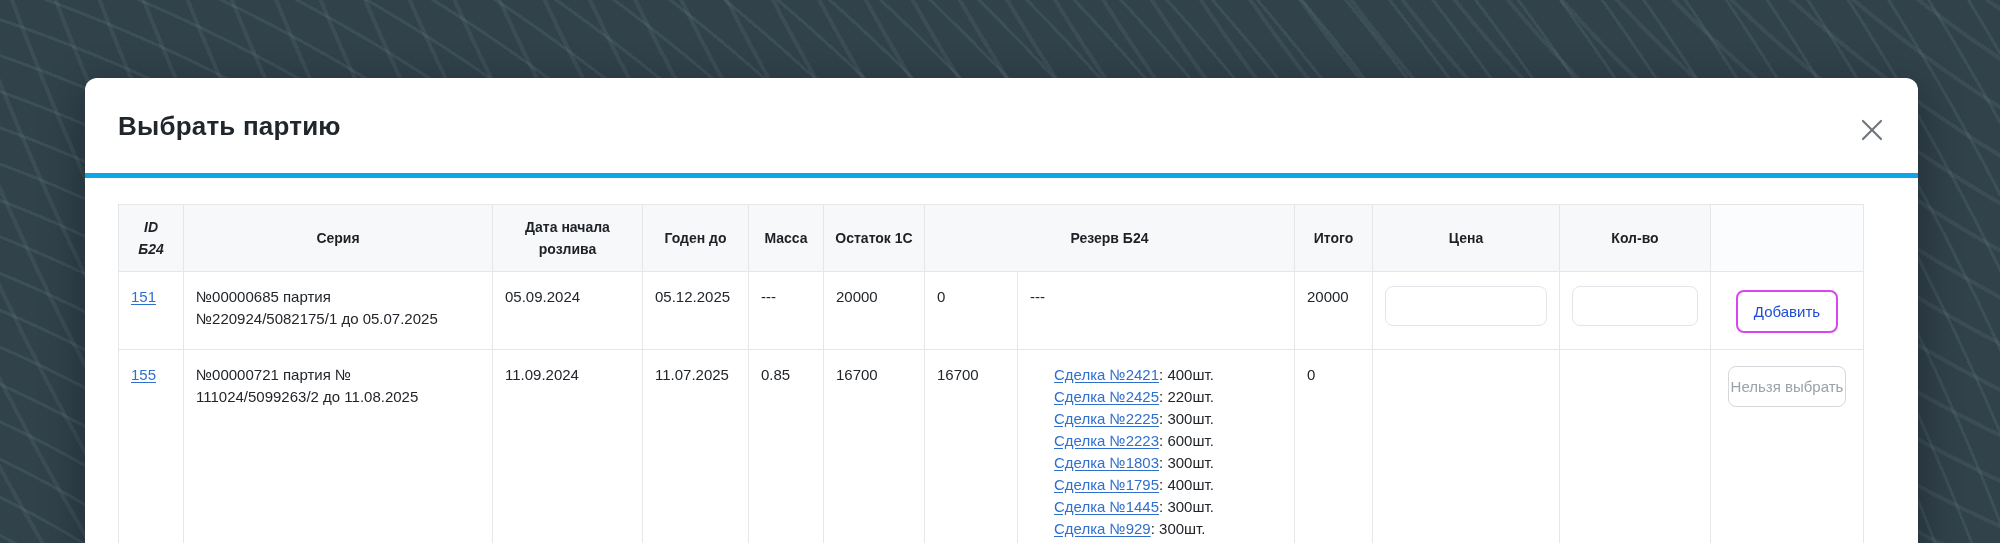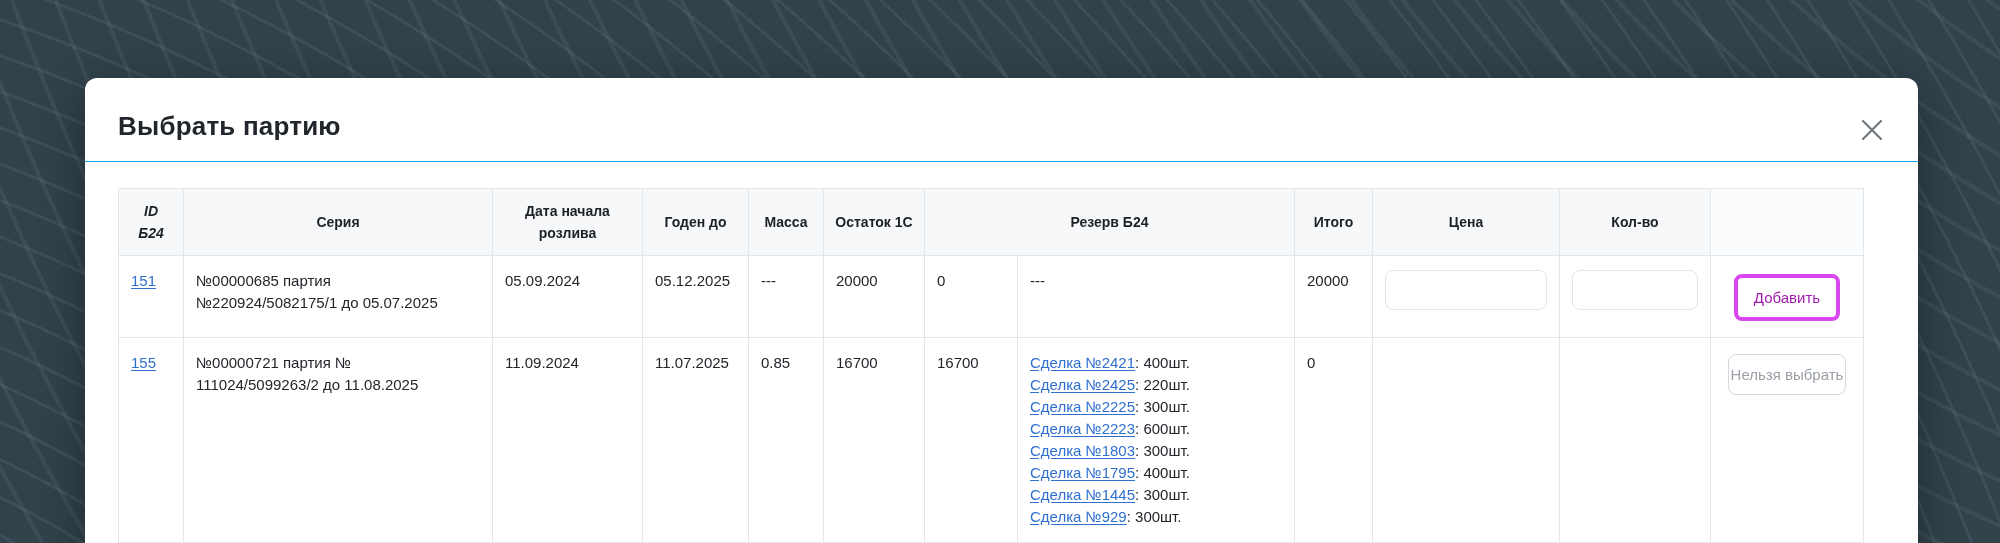--- a/index.html
+++ b/index.html
@@ -20,22 +20,22 @@
 
   .modal {
     position: absolute; left: 85px; top: 78px;
     width: 1833px; height: 600px;
     background: #ffffff;
     border-radius: 12px;
     box-shadow: 0 12px 44px rgba(0,0,0,0.35);
   }
   .modal-header {
     padding: 30px 33px 16px 33px;
-    height: 84px;
-    border-bottom: 1px solid #0ea5e9;
+    height: 100px;
+    border-bottom: 5px solid #0ea5e9;
     position: relative;
   }
   .modal-title {
     font-size: 26px; line-height: 36px; font-weight: 600;
     color: #21262c; letter-spacing: 0.2px;
   }
   .close-btn {
     position: absolute; top: 36px; right: 30px;
     width: 32px; height: 32px;
     background: transparent; border: none; cursor: pointer;
@@ -63,40 +63,40 @@
     padding: 14px 12px;
     line-height: 22px;
   }
   td.center { text-align: left; }
   .seria-text { max-width: 272px; }
 
   a.blue-link {
     color: #2e6fd0; text-decoration: underline;
     text-underline-offset: 2px;
   }
-  .deal-line { white-space: nowrap; }
+  .deal-line { white-space: nowrap; margin-left: 24px; }
 
   .cell-input {
     width: 100%; height: 40px;
     border: 1px solid #e2e5e9; border-radius: 8px;
     background: #fff; outline: none;
     font-size: 15px; padding: 0 10px;
     font-family: "Liberation Sans", "DejaVu Sans", sans-serif;
   }
   td.action-cell { text-align: center; padding: 16px 8px; }
   .btn {
     display: inline-block;
     font-family: "Liberation Sans", "DejaVu Sans", sans-serif;
     font-size: 15px; line-height: 21px;
     padding: 9px 16px;
     border-radius: 8px;
     background: #ffffff;
     cursor: pointer;
   }
-  .btn-add { color: #a21caf; border: 4px solid #d946ef; }
+  .btn-add { color: #1d4ed8; border: 2px solid #d946ef; }
   .btn-disabled { color: #9aa1a9; border: 1px solid #d4d8dc; cursor: default; padding: 9px 2px; }
 </style>
 </head>
 <body>
 
 <div class="bg-pattern"></div>
 
 <div class="modal">
   <div class="modal-header">
     <div class="modal-title">Выбрать партию</div>

